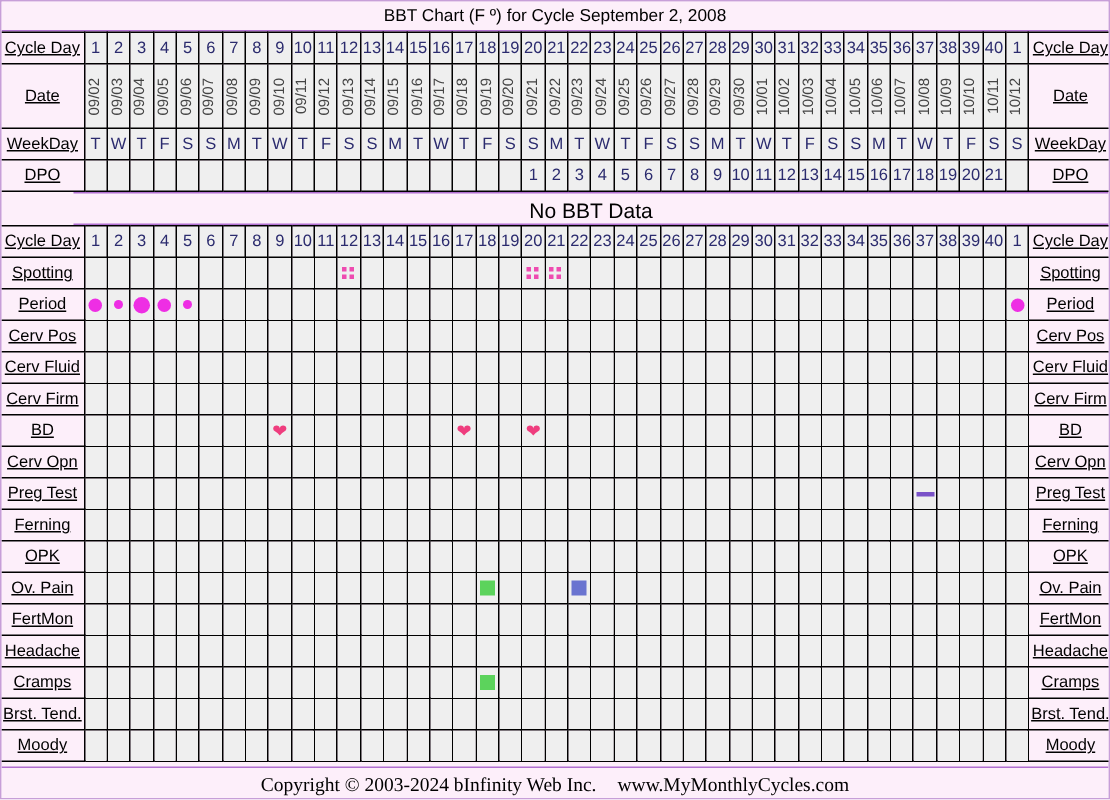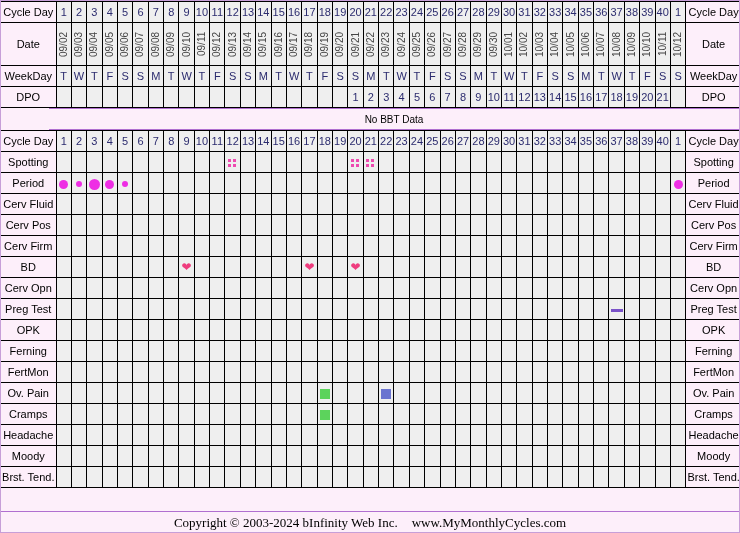--- a/index.html
+++ b/index.html
@@ -34,37 +34,38 @@
     vertical-align: middle;
     height: 20px;
     line-height: 20px;
     overflow: hidden;
   }
   .lbl {
     background: #fdeffa !important;
     color: #000 !important;
     font-size: 11.5px;
     border-left: none !important;
+    text-decoration: underline;
   }
   .lbl.right { border-right: none !important; }
   .title-bar {
     height: 20px;
     line-height: 20px;
     background: #fdeffa;
     text-align: center;
     font-size: 11.5px;
     color: #000;
     border-bottom: 1px solid #b06fd0;
   }
   .nobbt {
     height: 22px;
     line-height: 22px;
     background: #fdeffa;
     text-align: center;
-    font-size: 10px;
+    font-size: 14px;
     color: #000;
     border-top: 1px solid #b06fd0;
     border-bottom: 1px solid #b06fd0;
     margin-left: 48px;
   }
   .footer {
     position: absolute;
     left: 0; right: 0; bottom: 0;
     height: 21px;
     line-height: 21px;
@@ -126,20 +127,21 @@
   .sq.green { background: #5cd35c; }
   .sq.blue  { background: #6a74d0; }
   .dash { display:inline-block; width: 12px; height: 3px; background: #7a52c8; vertical-align: middle; }
   .tall3 { height: 62px; }
 </style>
 </head>
 <body>
 
 <div id="chart-root">
 
+  <div class="title-bar">BBT Chart (F º) for Cycle September 2, 2008</div>
 
   <table class="grid">
     <colgroup id="cg-top">
         <col style="width:55px">
         <col style="width:15.365853658536585px">
         <col style="width:15.365853658536585px">
         <col style="width:15.365853658536585px">
         <col style="width:15.365853658536585px">
         <col style="width:15.365853658536585px">
         <col style="width:15.365853658536585px">
@@ -624,20 +626,65 @@
           <td class="mk"></td>
           <td class="mk"></td>
           <td class="mk"></td>
           <td class="mk"></td>
           <td class="mk"></td>
           <td class="mk"></td>
           <td class="mk"><span class="dot medium"></span></td>
           <td class="lbl right">Period</td>
         </tr>
         <tr>
+          <td class="lbl">Cerv Pos</td>
+          <td class="mk"></td>
+          <td class="mk"></td>
+          <td class="mk"></td>
+          <td class="mk"></td>
+          <td class="mk"></td>
+          <td class="mk"></td>
+          <td class="mk"></td>
+          <td class="mk"></td>
+          <td class="mk"></td>
+          <td class="mk"></td>
+          <td class="mk"></td>
+          <td class="mk"></td>
+          <td class="mk"></td>
+          <td class="mk"></td>
+          <td class="mk"></td>
+          <td class="mk"></td>
+          <td class="mk"></td>
+          <td class="mk"></td>
+          <td class="mk"></td>
+          <td class="mk"></td>
+          <td class="mk"></td>
+          <td class="mk"></td>
+          <td class="mk"></td>
+          <td class="mk"></td>
+          <td class="mk"></td>
+          <td class="mk"></td>
+          <td class="mk"></td>
+          <td class="mk"></td>
+          <td class="mk"></td>
+          <td class="mk"></td>
+          <td class="mk"></td>
+          <td class="mk"></td>
+          <td class="mk"></td>
+          <td class="mk"></td>
+          <td class="mk"></td>
+          <td class="mk"></td>
+          <td class="mk"></td>
+          <td class="mk"></td>
+          <td class="mk"></td>
+          <td class="mk"></td>
+          <td class="mk"></td>
+          <td class="lbl right">Cerv Pos</td>
+        </tr>
+        <tr>
           <td class="lbl tall3">Cerv Fluid</td>
           <td class="mk tall3"></td>
           <td class="mk tall3"></td>
           <td class="mk tall3"></td>
           <td class="mk tall3"></td>
           <td class="mk tall3"></td>
           <td class="mk tall3"></td>
           <td class="mk tall3"></td>
           <td class="mk tall3"></td>
           <td class="mk tall3"></td>
@@ -667,65 +714,20 @@
           <td class="mk tall3"></td>
           <td class="mk tall3"></td>
           <td class="mk tall3"></td>
           <td class="mk tall3"></td>
           <td class="mk tall3"></td>
           <td class="mk tall3"></td>
           <td class="mk tall3"></td>
           <td class="mk tall3"></td>
           <td class="mk tall3"></td>
           <td class="lbl right tall3">Cerv Fluid</td>
-        </tr>
-        <tr>
-          <td class="lbl">Cerv Pos</td>
-          <td class="mk"></td>
-          <td class="mk"></td>
-          <td class="mk"></td>
-          <td class="mk"></td>
-          <td class="mk"></td>
-          <td class="mk"></td>
-          <td class="mk"></td>
-          <td class="mk"></td>
-          <td class="mk"></td>
-          <td class="mk"></td>
-          <td class="mk"></td>
-          <td class="mk"></td>
-          <td class="mk"></td>
-          <td class="mk"></td>
-          <td class="mk"></td>
-          <td class="mk"></td>
-          <td class="mk"></td>
-          <td class="mk"></td>
-          <td class="mk"></td>
-          <td class="mk"></td>
-          <td class="mk"></td>
-          <td class="mk"></td>
-          <td class="mk"></td>
-          <td class="mk"></td>
-          <td class="mk"></td>
-          <td class="mk"></td>
-          <td class="mk"></td>
-          <td class="mk"></td>
-          <td class="mk"></td>
-          <td class="mk"></td>
-          <td class="mk"></td>
-          <td class="mk"></td>
-          <td class="mk"></td>
-          <td class="mk"></td>
-          <td class="mk"></td>
-          <td class="mk"></td>
-          <td class="mk"></td>
-          <td class="mk"></td>
-          <td class="mk"></td>
-          <td class="mk"></td>
-          <td class="mk"></td>
-          <td class="lbl right">Cerv Pos</td>
         </tr>
         <tr>
           <td class="lbl">Cerv Firm</td>
           <td class="mk"></td>
           <td class="mk"></td>
           <td class="mk"></td>
           <td class="mk"></td>
           <td class="mk"></td>
           <td class="mk"></td>
           <td class="mk"></td>
@@ -900,20 +902,65 @@
           <td class="mk"></td>
           <td class="mk"></td>
           <td class="mk"><span class="dash"></span></td>
           <td class="mk"></td>
           <td class="mk"></td>
           <td class="mk"></td>
           <td class="mk"></td>
           <td class="lbl right">Preg Test</td>
         </tr>
         <tr>
+          <td class="lbl">Ferning</td>
+          <td class="mk"></td>
+          <td class="mk"></td>
+          <td class="mk"></td>
+          <td class="mk"></td>
+          <td class="mk"></td>
+          <td class="mk"></td>
+          <td class="mk"></td>
+          <td class="mk"></td>
+          <td class="mk"></td>
+          <td class="mk"></td>
+          <td class="mk"></td>
+          <td class="mk"></td>
+          <td class="mk"></td>
+          <td class="mk"></td>
+          <td class="mk"></td>
+          <td class="mk"></td>
+          <td class="mk"></td>
+          <td class="mk"></td>
+          <td class="mk"></td>
+          <td class="mk"></td>
+          <td class="mk"></td>
+          <td class="mk"></td>
+          <td class="mk"></td>
+          <td class="mk"></td>
+          <td class="mk"></td>
+          <td class="mk"></td>
+          <td class="mk"></td>
+          <td class="mk"></td>
+          <td class="mk"></td>
+          <td class="mk"></td>
+          <td class="mk"></td>
+          <td class="mk"></td>
+          <td class="mk"></td>
+          <td class="mk"></td>
+          <td class="mk"></td>
+          <td class="mk"></td>
+          <td class="mk"></td>
+          <td class="mk"></td>
+          <td class="mk"></td>
+          <td class="mk"></td>
+          <td class="mk"></td>
+          <td class="lbl right">Ferning</td>
+        </tr>
+        <tr>
           <td class="lbl">OPK</td>
           <td class="mk"></td>
           <td class="mk"></td>
           <td class="mk"></td>
           <td class="mk"></td>
           <td class="mk"></td>
           <td class="mk"></td>
           <td class="mk"></td>
           <td class="mk"></td>
           <td class="mk"></td>
@@ -945,63 +992,63 @@
           <td class="mk"></td>
           <td class="mk"></td>
           <td class="mk"></td>
           <td class="mk"></td>
           <td class="mk"></td>
           <td class="mk"></td>
           <td class="mk"></td>
           <td class="lbl right">OPK</td>
         </tr>
         <tr>
-          <td class="lbl">Ferning</td>
-          <td class="mk"></td>
-          <td class="mk"></td>
-          <td class="mk"></td>
-          <td class="mk"></td>
-          <td class="mk"></td>
-          <td class="mk"></td>
-          <td class="mk"></td>
-          <td class="mk"></td>
-          <td class="mk"></td>
-          <td class="mk"></td>
-          <td class="mk"></td>
-          <td class="mk"></td>
-          <td class="mk"></td>
-          <td class="mk"></td>
-          <td class="mk"></td>
-          <td class="mk"></td>
-          <td class="mk"></td>
-          <td class="mk"></td>
-          <td class="mk"></td>
-          <td class="mk"></td>
-          <td class="mk"></td>
-          <td class="mk"></td>
-          <td class="mk"></td>
-          <td class="mk"></td>
-          <td class="mk"></td>
-          <td class="mk"></td>
-          <td class="mk"></td>
-          <td class="mk"></td>
-          <td class="mk"></td>
-          <td class="mk"></td>
-          <td class="mk"></td>
-          <td class="mk"></td>
-          <td class="mk"></td>
-          <td class="mk"></td>
-          <td class="mk"></td>
-          <td class="mk"></td>
-          <td class="mk"></td>
-          <td class="mk"></td>
-          <td class="mk"></td>
-          <td class="mk"></td>
-          <td class="mk"></td>
-          <td class="lbl right">Ferning</td>
+          <td class="lbl">Ov. Pain</td>
+          <td class="mk"></td>
+          <td class="mk"></td>
+          <td class="mk"></td>
+          <td class="mk"></td>
+          <td class="mk"></td>
+          <td class="mk"></td>
+          <td class="mk"></td>
+          <td class="mk"></td>
+          <td class="mk"></td>
+          <td class="mk"></td>
+          <td class="mk"></td>
+          <td class="mk"></td>
+          <td class="mk"></td>
+          <td class="mk"></td>
+          <td class="mk"></td>
+          <td class="mk"></td>
+          <td class="mk"></td>
+          <td class="mk"><span class="sq green"></span></td>
+          <td class="mk"></td>
+          <td class="mk"></td>
+          <td class="mk"></td>
+          <td class="mk"><span class="sq blue"></span></td>
+          <td class="mk"></td>
+          <td class="mk"></td>
+          <td class="mk"></td>
+          <td class="mk"></td>
+          <td class="mk"></td>
+          <td class="mk"></td>
+          <td class="mk"></td>
+          <td class="mk"></td>
+          <td class="mk"></td>
+          <td class="mk"></td>
+          <td class="mk"></td>
+          <td class="mk"></td>
+          <td class="mk"></td>
+          <td class="mk"></td>
+          <td class="mk"></td>
+          <td class="mk"></td>
+          <td class="mk"></td>
+          <td class="mk"></td>
+          <td class="mk"></td>
+          <td class="lbl right">Ov. Pain</td>
         </tr>
         <tr>
           <td class="lbl">FertMon</td>
           <td class="mk"></td>
           <td class="mk"></td>
           <td class="mk"></td>
           <td class="mk"></td>
           <td class="mk"></td>
           <td class="mk"></td>
           <td class="mk"></td>
@@ -1035,21 +1082,66 @@
           <td class="mk"></td>
           <td class="mk"></td>
           <td class="mk"></td>
           <td class="mk"></td>
           <td class="mk"></td>
           <td class="mk"></td>
           <td class="mk"></td>
           <td class="lbl right">FertMon</td>
         </tr>
         <tr>
-          <td class="lbl">Ov. Pain</td>
+          <td class="lbl">Headache</td>
+          <td class="mk"></td>
+          <td class="mk"></td>
+          <td class="mk"></td>
+          <td class="mk"></td>
+          <td class="mk"></td>
+          <td class="mk"></td>
+          <td class="mk"></td>
+          <td class="mk"></td>
+          <td class="mk"></td>
+          <td class="mk"></td>
+          <td class="mk"></td>
+          <td class="mk"></td>
+          <td class="mk"></td>
+          <td class="mk"></td>
+          <td class="mk"></td>
+          <td class="mk"></td>
+          <td class="mk"></td>
+          <td class="mk"></td>
+          <td class="mk"></td>
+          <td class="mk"></td>
+          <td class="mk"></td>
+          <td class="mk"></td>
+          <td class="mk"></td>
+          <td class="mk"></td>
+          <td class="mk"></td>
+          <td class="mk"></td>
+          <td class="mk"></td>
+          <td class="mk"></td>
+          <td class="mk"></td>
+          <td class="mk"></td>
+          <td class="mk"></td>
+          <td class="mk"></td>
+          <td class="mk"></td>
+          <td class="mk"></td>
+          <td class="mk"></td>
+          <td class="mk"></td>
+          <td class="mk"></td>
+          <td class="mk"></td>
+          <td class="mk"></td>
+          <td class="mk"></td>
+          <td class="mk"></td>
+          <td class="lbl right">Headache</td>
+        </tr>
+        <tr>
+          <td class="lbl">Cramps</td>
           <td class="mk"></td>
           <td class="mk"></td>
           <td class="mk"></td>
           <td class="mk"></td>
           <td class="mk"></td>
           <td class="mk"></td>
           <td class="mk"></td>
           <td class="mk"></td>
           <td class="mk"></td>
           <td class="mk"></td>
@@ -1057,65 +1149,20 @@
           <td class="mk"></td>
           <td class="mk"></td>
           <td class="mk"></td>
           <td class="mk"></td>
           <td class="mk"></td>
           <td class="mk"></td>
           <td class="mk"><span class="sq green"></span></td>
           <td class="mk"></td>
           <td class="mk"></td>
           <td class="mk"></td>
-          <td class="mk"><span class="sq blue"></span></td>
-          <td class="mk"></td>
-          <td class="mk"></td>
-          <td class="mk"></td>
-          <td class="mk"></td>
-          <td class="mk"></td>
-          <td class="mk"></td>
-          <td class="mk"></td>
-          <td class="mk"></td>
-          <td class="mk"></td>
-          <td class="mk"></td>
-          <td class="mk"></td>
-          <td class="mk"></td>
-          <td class="mk"></td>
-          <td class="mk"></td>
-          <td class="mk"></td>
-          <td class="mk"></td>
-          <td class="mk"></td>
-          <td class="mk"></td>
-          <td class="mk"></td>
-          <td class="lbl right">Ov. Pain</td>
-        </tr>
-        <tr>
-          <td class="lbl">Cramps</td>
-          <td class="mk"></td>
-          <td class="mk"></td>
-          <td class="mk"></td>
-          <td class="mk"></td>
-          <td class="mk"></td>
-          <td class="mk"></td>
-          <td class="mk"></td>
-          <td class="mk"></td>
-          <td class="mk"></td>
-          <td class="mk"></td>
-          <td class="mk"></td>
-          <td class="mk"></td>
-          <td class="mk"></td>
-          <td class="mk"></td>
-          <td class="mk"></td>
-          <td class="mk"></td>
-          <td class="mk"></td>
-          <td class="mk"><span class="sq green"></span></td>
-          <td class="mk"></td>
-          <td class="mk"></td>
-          <td class="mk"></td>
           <td class="mk"></td>
           <td class="mk"></td>
           <td class="mk"></td>
           <td class="mk"></td>
           <td class="mk"></td>
           <td class="mk"></td>
           <td class="mk"></td>
           <td class="mk"></td>
           <td class="mk"></td>
           <td class="mk"></td>
@@ -1125,63 +1172,63 @@
           <td class="mk"></td>
           <td class="mk"></td>
           <td class="mk"></td>
           <td class="mk"></td>
           <td class="mk"></td>
           <td class="mk"></td>
           <td class="mk"></td>
           <td class="lbl right">Cramps</td>
         </tr>
         <tr>
-          <td class="lbl">Headache</td>
-          <td class="mk"></td>
-          <td class="mk"></td>
-          <td class="mk"></td>
-          <td class="mk"></td>
-          <td class="mk"></td>
-          <td class="mk"></td>
-          <td class="mk"></td>
-          <td class="mk"></td>
-          <td class="mk"></td>
-          <td class="mk"></td>
-          <td class="mk"></td>
-          <td class="mk"></td>
-          <td class="mk"></td>
-          <td class="mk"></td>
-          <td class="mk"></td>
-          <td class="mk"></td>
-          <td class="mk"></td>
-          <td class="mk"></td>
-          <td class="mk"></td>
-          <td class="mk"></td>
-          <td class="mk"></td>
-          <td class="mk"></td>
-          <td class="mk"></td>
-          <td class="mk"></td>
-          <td class="mk"></td>
-          <td class="mk"></td>
-          <td class="mk"></td>
-          <td class="mk"></td>
-          <td class="mk"></td>
-          <td class="mk"></td>
-          <td class="mk"></td>
-          <td class="mk"></td>
-          <td class="mk"></td>
-          <td class="mk"></td>
-          <td class="mk"></td>
-          <td class="mk"></td>
-          <td class="mk"></td>
-          <td class="mk"></td>
-          <td class="mk"></td>
-          <td class="mk"></td>
-          <td class="mk"></td>
-          <td class="lbl right">Headache</td>
+          <td class="lbl">Brst. Tend.</td>
+          <td class="mk"></td>
+          <td class="mk"></td>
+          <td class="mk"></td>
+          <td class="mk"></td>
+          <td class="mk"></td>
+          <td class="mk"></td>
+          <td class="mk"></td>
+          <td class="mk"></td>
+          <td class="mk"></td>
+          <td class="mk"></td>
+          <td class="mk"></td>
+          <td class="mk"></td>
+          <td class="mk"></td>
+          <td class="mk"></td>
+          <td class="mk"></td>
+          <td class="mk"></td>
+          <td class="mk"></td>
+          <td class="mk"></td>
+          <td class="mk"></td>
+          <td class="mk"></td>
+          <td class="mk"></td>
+          <td class="mk"></td>
+          <td class="mk"></td>
+          <td class="mk"></td>
+          <td class="mk"></td>
+          <td class="mk"></td>
+          <td class="mk"></td>
+          <td class="mk"></td>
+          <td class="mk"></td>
+          <td class="mk"></td>
+          <td class="mk"></td>
+          <td class="mk"></td>
+          <td class="mk"></td>
+          <td class="mk"></td>
+          <td class="mk"></td>
+          <td class="mk"></td>
+          <td class="mk"></td>
+          <td class="mk"></td>
+          <td class="mk"></td>
+          <td class="mk"></td>
+          <td class="mk"></td>
+          <td class="lbl right">Brst. Tend.</td>
         </tr>
         <tr>
           <td class="lbl">Moody</td>
           <td class="mk"></td>
           <td class="mk"></td>
           <td class="mk"></td>
           <td class="mk"></td>
           <td class="mk"></td>
           <td class="mk"></td>
           <td class="mk"></td>
@@ -1213,65 +1260,20 @@
           <td class="mk"></td>
           <td class="mk"></td>
           <td class="mk"></td>
           <td class="mk"></td>
           <td class="mk"></td>
           <td class="mk"></td>
           <td class="mk"></td>
           <td class="mk"></td>
           <td class="mk"></td>
           <td class="lbl right">Moody</td>
-        </tr>
-        <tr>
-          <td class="lbl">Brst. Tend.</td>
-          <td class="mk"></td>
-          <td class="mk"></td>
-          <td class="mk"></td>
-          <td class="mk"></td>
-          <td class="mk"></td>
-          <td class="mk"></td>
-          <td class="mk"></td>
-          <td class="mk"></td>
-          <td class="mk"></td>
-          <td class="mk"></td>
-          <td class="mk"></td>
-          <td class="mk"></td>
-          <td class="mk"></td>
-          <td class="mk"></td>
-          <td class="mk"></td>
-          <td class="mk"></td>
-          <td class="mk"></td>
-          <td class="mk"></td>
-          <td class="mk"></td>
-          <td class="mk"></td>
-          <td class="mk"></td>
-          <td class="mk"></td>
-          <td class="mk"></td>
-          <td class="mk"></td>
-          <td class="mk"></td>
-          <td class="mk"></td>
-          <td class="mk"></td>
-          <td class="mk"></td>
-          <td class="mk"></td>
-          <td class="mk"></td>
-          <td class="mk"></td>
-          <td class="mk"></td>
-          <td class="mk"></td>
-          <td class="mk"></td>
-          <td class="mk"></td>
-          <td class="mk"></td>
-          <td class="mk"></td>
-          <td class="mk"></td>
-          <td class="mk"></td>
-          <td class="mk"></td>
-          <td class="mk"></td>
-          <td class="lbl right">Brst. Tend.</td>
         </tr>
       </tbody>
   </table>
 
   <div class="footer">
     <span>Copyright © 2003-2024 bInfinity Web Inc.</span><span class="sp"></span><span>www.MyMonthlyCycles.com</span>
   </div>
 </div>
 
 </body></html>

